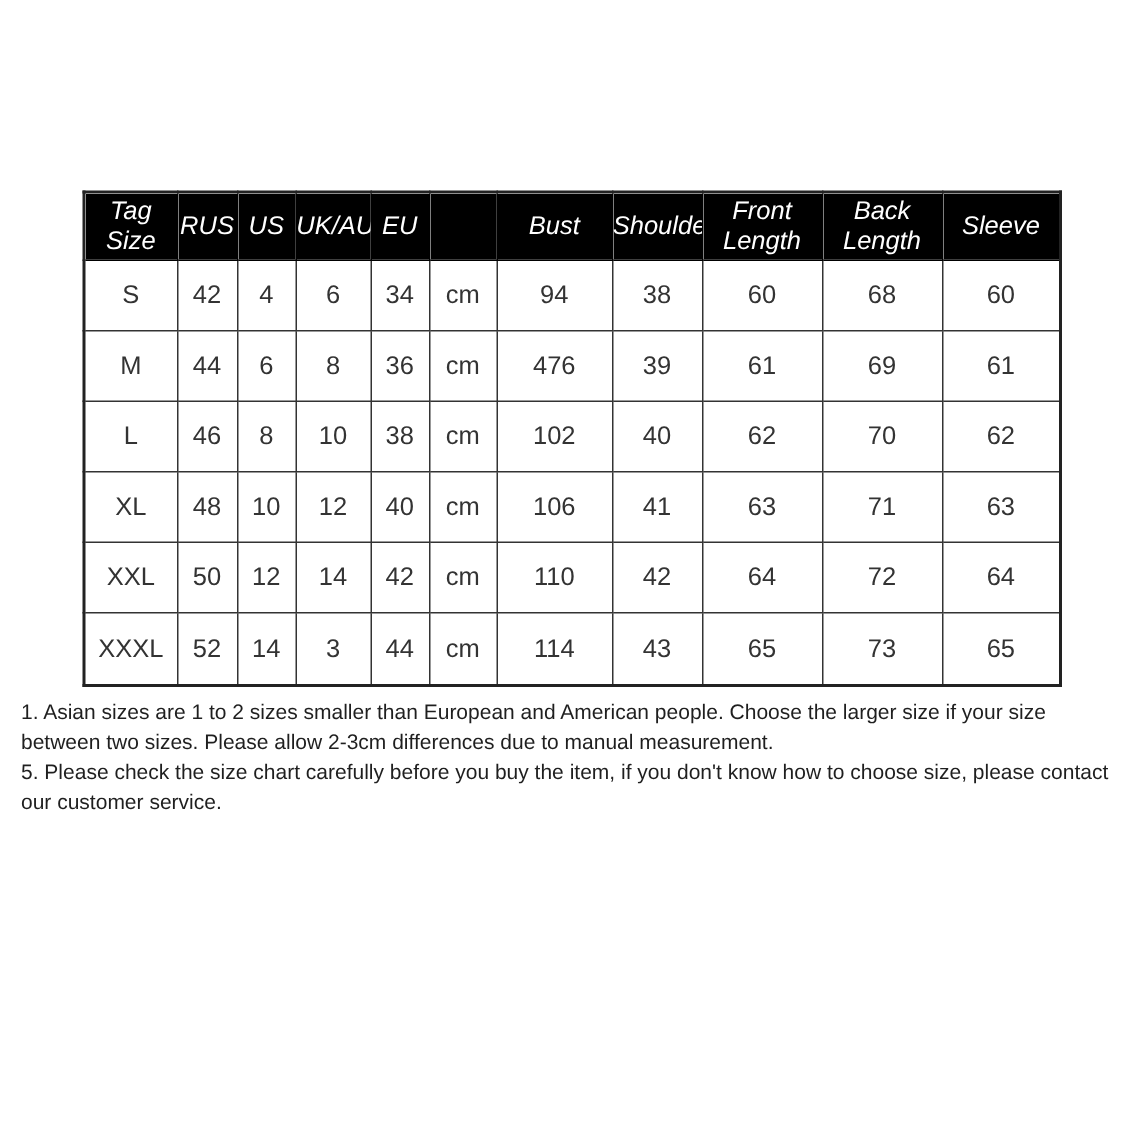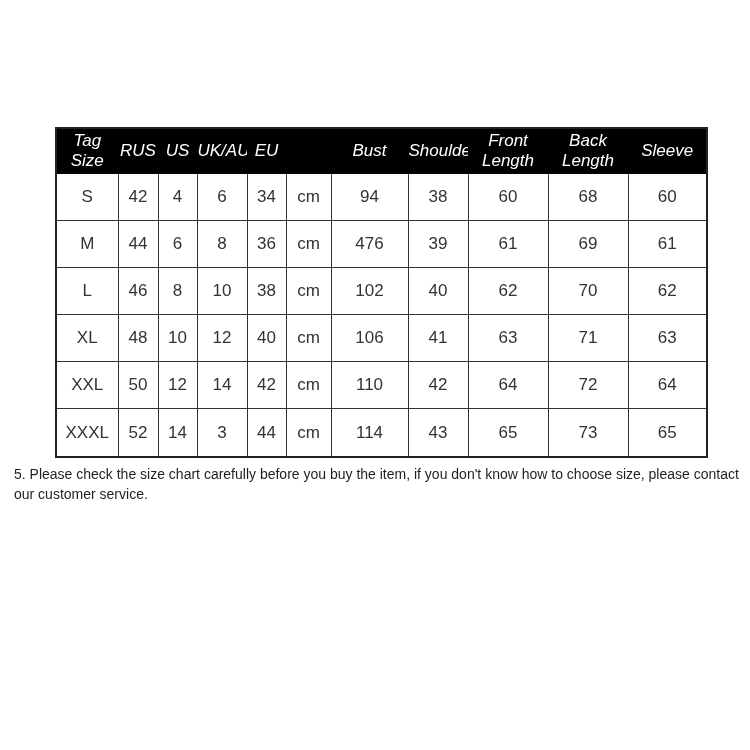--- a/index.html
+++ b/index.html
@@ -151,15 +151,16 @@
         <td>43</td>
         <td>65</td>
         <td>73</td>
         <td>65</td>
       </tr>
     </tbody>
 </table>
 
 <div class="note-block">
   <div>
+      <p class="note-line">1. Asian sizes are 1 to 2 sizes smaller than European and American people. Choose the larger size if your size between two sizes. Please allow 2-3cm differences due to manual measurement.</p>
       <p class="note-line">5. Please check the size chart carefully before you buy the item, if you don't know how to choose size, please contact our customer service.</p>
     </div>
 </div>
 
 </body></html>

